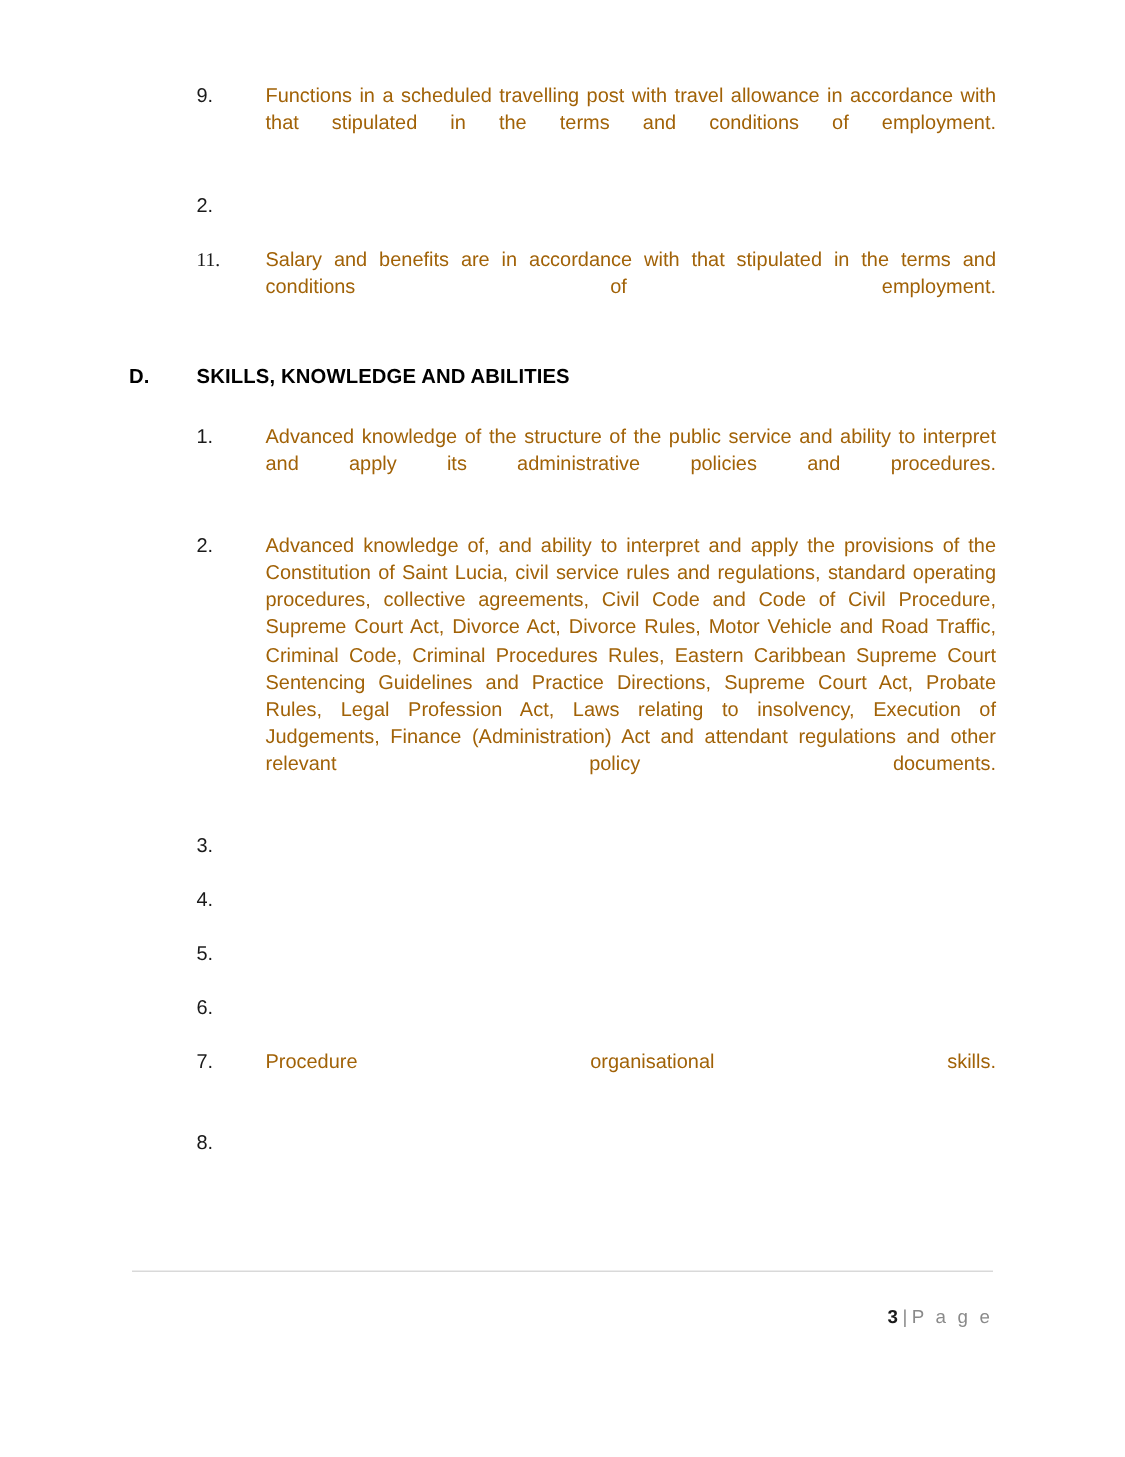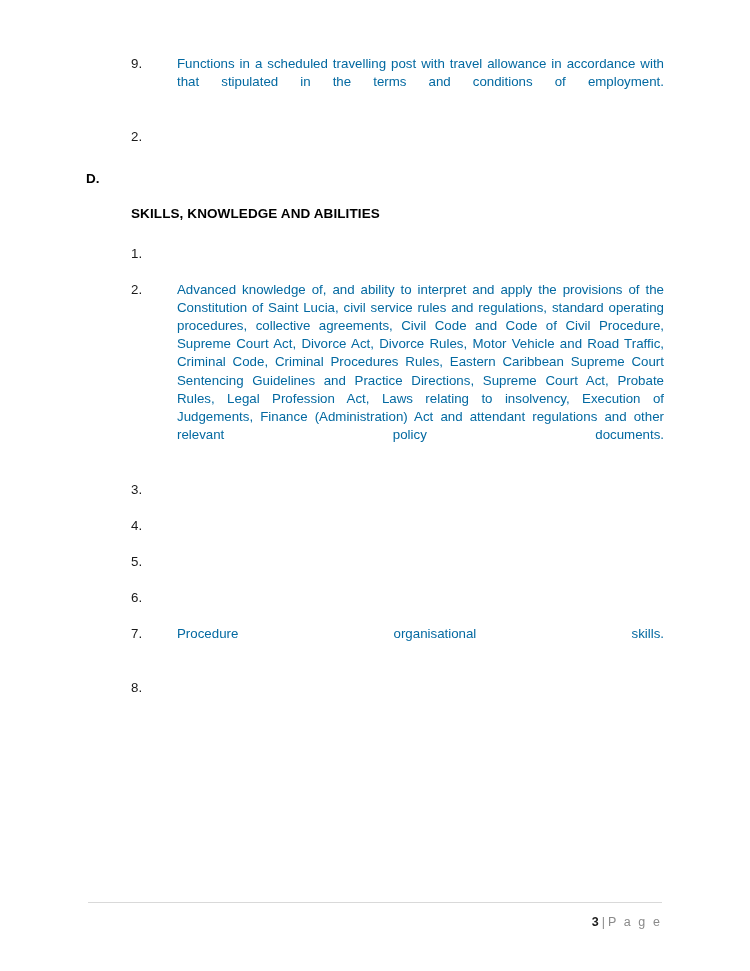--- a/index.html
+++ b/index.html
@@ -52,21 +52,21 @@
     font-family: "Liberation Serif", serif;
     font-size: 13px;
   }
 
   .item-text {
     flex: 1 1 auto;
     font-size: 13.3px;
     line-height: 18.2px;
     text-align: justify;
     text-justify: inter-word;
-    color: #0369a1;
+    color: #a16207;
     hyphens: none;
   }
 
   
   .item-text::after {
     content: "";
     display: inline-block;
     width: 100%;
   }
 
@@ -82,31 +82,30 @@
     letter-spacing: 0.1px;
     color: #000000;
   }
 
   .heading-letter {
     flex: 0 0 45px;
   }
 
   .heading-title {
     flex: 1 1 auto;
-    margin-top: 35px;
   }
 
   
   .footer {
     position: absolute;
     left: 88px;
-    top: 902px;
+    top: 847px;
     width: 574px;
     border-top: 1px solid #d9d9d9;
-    padding-top: 11px;
+    padding-top: 22px;
     text-align: right;
     font-size: 12.5px;
     line-height: 16px;
   }
 
   .footer-page-number {
     color: #1a1a1a;
     font-weight: bold;
   }
 
@@ -131,32 +130,37 @@
 
       <div class="item">
         <div class="item-num">9.</div>
         <div class="item-text">Functions in a scheduled travelling post with travel allowance in accordance with that stipulated in the terms and conditions of employment.</div>
       </div>
 
       <div class="item">
         <div class="item-num">2.</div>
       </div>
 
+      <div class="item">
+        <div class="item-num serif">11.</div>
+        <div class="item-text">Salary and benefits are in accordance with that stipulated in the terms and conditions of employment.</div>
+      </div>
 
     </div>
 
     <div class="section-heading">
       <div class="heading-letter">D.</div>
       <div class="heading-title">SKILLS, KNOWLEDGE AND ABILITIES</div>
     </div>
 
     <div>
 
       <div class="item">
         <div class="item-num">1.</div>
+        <div class="item-text">Advanced knowledge of the structure of the public service and ability to interpret and apply its administrative policies and procedures.</div>
       </div>
 
       <div class="item">
         <div class="item-num">2.</div>
         <div class="item-text">Advanced knowledge of, and ability to interpret and apply the provisions of the Constitution of Saint Lucia, civil service rules and regulations, standard operating procedures, collective agreements, Civil Code and Code of Civil Procedure, Supreme Court Act, Divorce Act, Divorce Rules, Motor Vehicle and Road Traffic, Criminal Code, Criminal Procedures Rules, Eastern Caribbean Supreme Court Sentencing Guidelines and Practice Directions, Supreme Court Act, Probate Rules, Legal Profession Act, Laws relating to insolvency, Execution of Judgements, Finance (Administration) Act and attendant regulations and other relevant policy documents.</div>
       </div>
 
       <div class="item">
         <div class="item-num">3.</div>
       </div>

